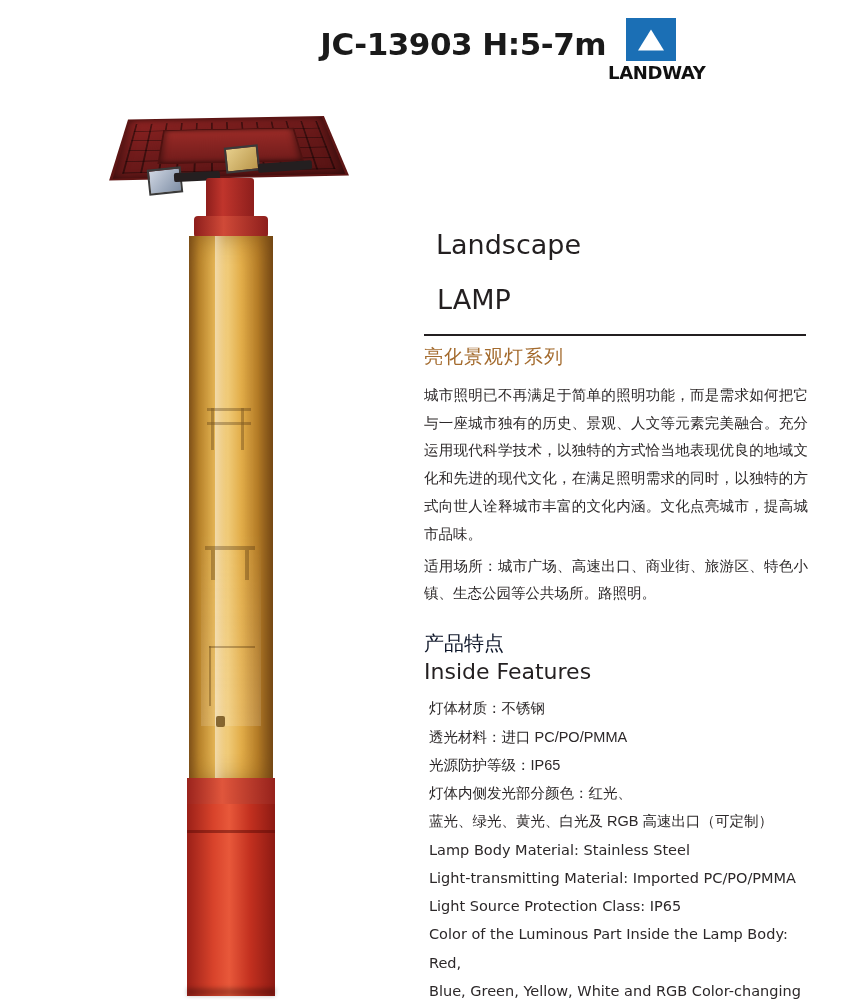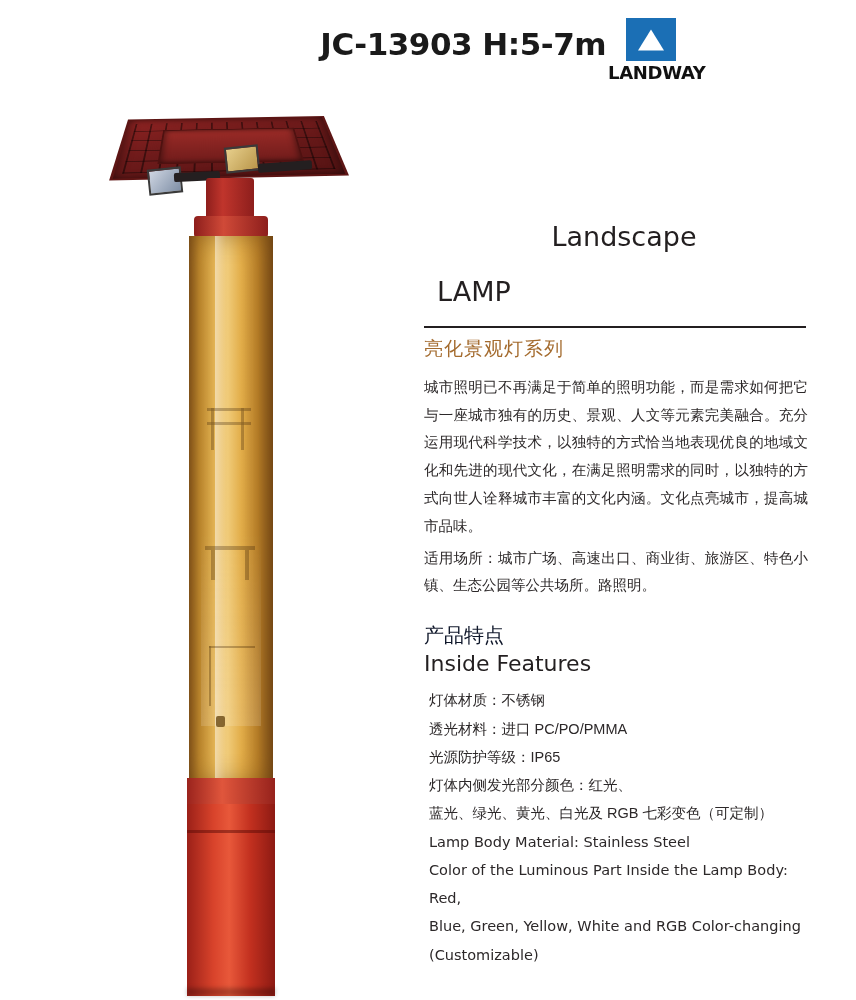--- a/index.html
+++ b/index.html
@@ -241,22 +241,21 @@
     position: absolute;
     left: 424px;
     top: 212px;
     width: 400px;
   }
   .title-en-1 {
     font-family: "DejaVu Sans", sans-serif;
     font-size: 27px;
     color: #231f20;
     line-height: 1.55;
-    margin: 4px;
-    text-align: center;
+    margin: 12px;
   }
   .title-en-2 {
     font-family: "DejaVu Sans", sans-serif;
     font-size: 27px;
     color: #231f20;
     line-height: 1.55;
     margin: 13px;
   }
   .rule {
     width: 382px;
@@ -362,19 +361,21 @@
   <p class="para second">适用场所：城市广场、高速出口、商业街、旅游区、特色小镇、生态公园等公共场所。路照明。</p>
 
   <div class="sub-cn">产品特点</div>
   <div class="sub-en">Inside Features</div>
 
   <ul class="spec-list">
     <li>灯体材质：不锈钢</li>
     <li>透光材料：进口 PC/PO/PMMA</li>
     <li>光源防护等级：IP65</li>
     <li>灯体内侧发光部分颜色：红光、</li>
-    <li>蓝光、绿光、黄光、白光及 RGB 七彩变色（可定制）</li>
+    <li>蓝光、绿光、黄光、白光及 RGB 高速出口（可定制）</li>
     <li class="en">Lamp Body Material: Stainless Steel</li>
+    <li class="en">Light-transmitting Material: Imported PC/PO/PMMA</li>
+    <li class="en">Light Source Protection Class: IP65</li>
     <li class="en">Color of the Luminous Part Inside the Lamp Body: Red,</li>
     <li class="en">Blue, Green, Yellow, White and RGB Color-changing</li>
     <li class="en">(Customizable)</li>
   </ul>
 </div>
 
 </body></html>

